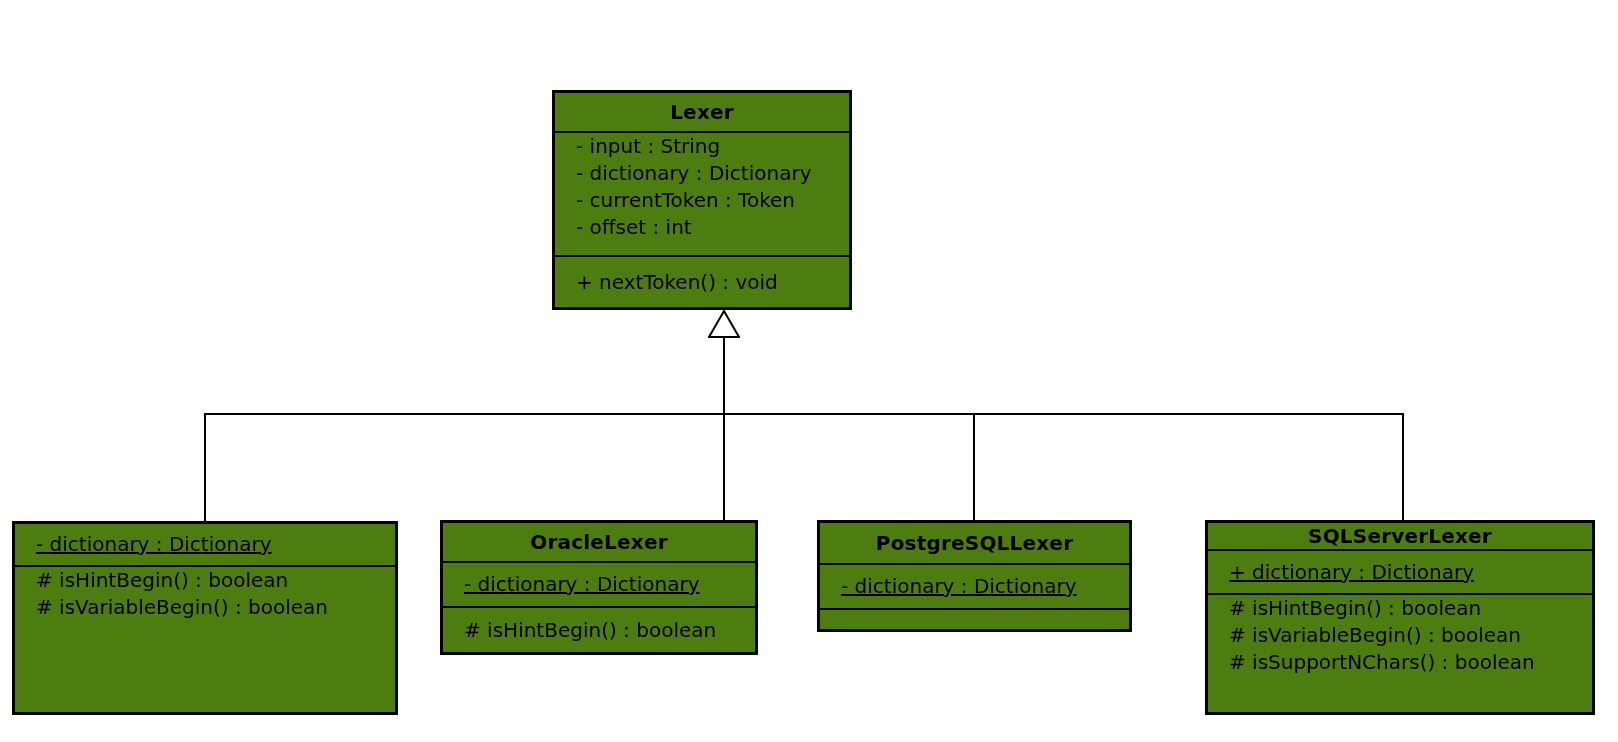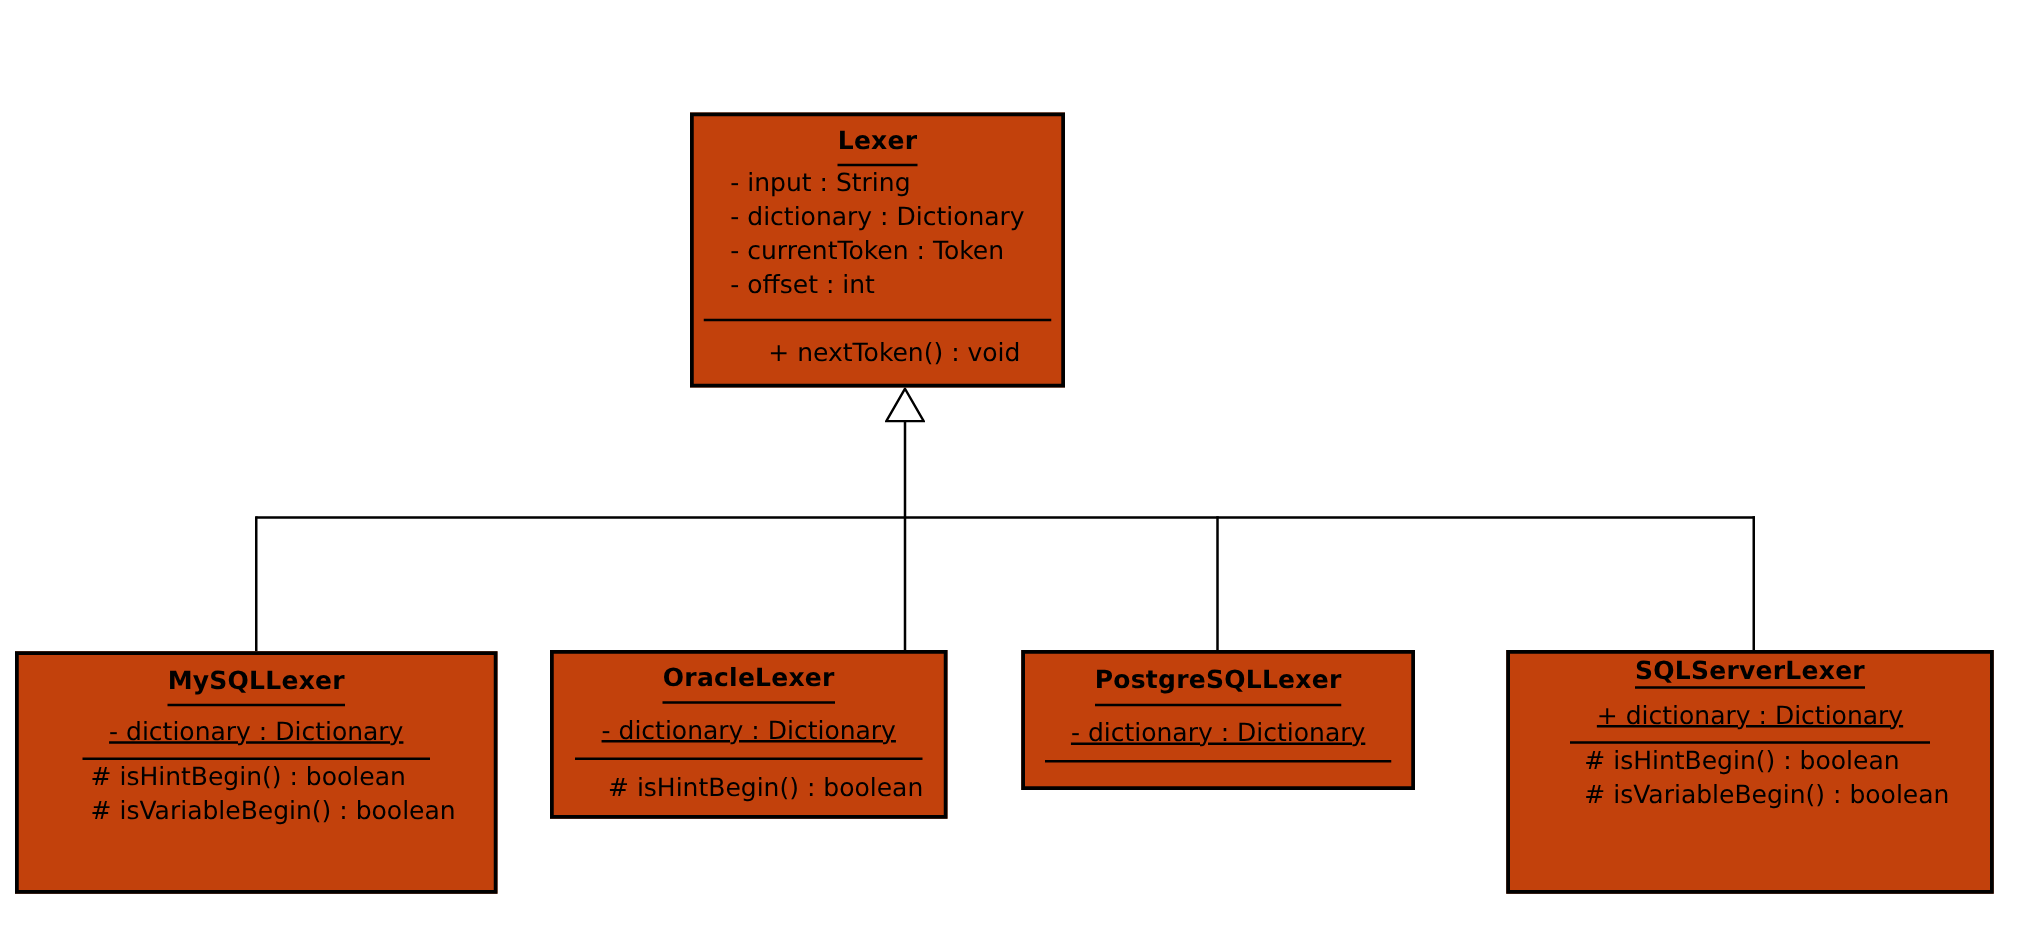--- a/index.html
+++ b/index.html
@@ -8,40 +8,39 @@
     width: 1618px; height: 742px;
     background: #ffffff;
     font-family: "DejaVu Sans", "Liberation Sans", sans-serif;
     color:#000;
     overflow: hidden;
   }
   
   .cls {
     position: absolute;
     box-sizing: border-box;
-    background: #c2410c;
+    background: #4d7c0f;
     border: 3px solid #000;
     display: flex;
     flex-direction: column;
-    align-items: center;
   }
   .cls .title {
     box-sizing: border-box;
     border-bottom: 2px solid #000;
     display: flex; align-items: center; justify-content: center;
     font-weight: bold;
     font-size: 20px;
     letter-spacing: 0.2px;
   }
   .cls .sec {
     box-sizing: border-box;
     padding: 0 21px;
   }
   .cls .attrs { border-bottom: 2px solid #000; }
-  .cls .ops { flex: 1 1 auto; margin-left: 27px; }
+  .cls .ops { flex: 1 1 auto; }
   .cls .centerv { display:flex; flex-direction:column; justify-content:center; }
   .m {
     font-size: 20px;
     line-height: 27px;
     white-space: nowrap;
   }
   .underlined { text-decoration: underline; }
   .padtop { padding-top: 6px; }
   
   .edge { position: absolute; background: #000; }
@@ -71,21 +70,20 @@
       <div class="m">- dictionary : Dictionary</div>
       <div class="m">- currentToken : Token</div>
       <div class="m">- offset : int</div>
     </div>
     <div class="sec ops centerv">
       <div class="m">+ nextToken() : void</div>
     </div>
   </div>
 
   <div class="cls" style="left:12px; top:521px; width:386px; height:194px">
-    <div class="title" style="height:41px">MySQLLexer</div>
     <div class="sec attrs centerv" style="height:43px">
       <div class="m underlined">- dictionary : Dictionary</div>
     </div>
     <div class="sec ops padtop">
       <div class="m"># isHintBegin() : boolean</div>
       <div class="m"># isVariableBegin() : boolean</div>
     </div>
   </div>
 
   <div class="cls" style="left:440px; top:520px; width:318px; height:135px">
@@ -107,16 +105,17 @@
   </div>
 
   <div class="cls" style="left:1205px; top:520px; width:390px; height:195px">
     <div class="title" style="height:28px">SQLServerLexer</div>
     <div class="sec attrs centerv" style="height:44px">
       <div class="m underlined">+ dictionary : Dictionary</div>
     </div>
     <div class="sec ops padtop">
       <div class="m"># isHintBegin() : boolean</div>
       <div class="m"># isVariableBegin() : boolean</div>
+      <div class="m"># isSupportNChars() : boolean</div>
     </div>
   </div>
 
 </div>
 
 </body></html>

